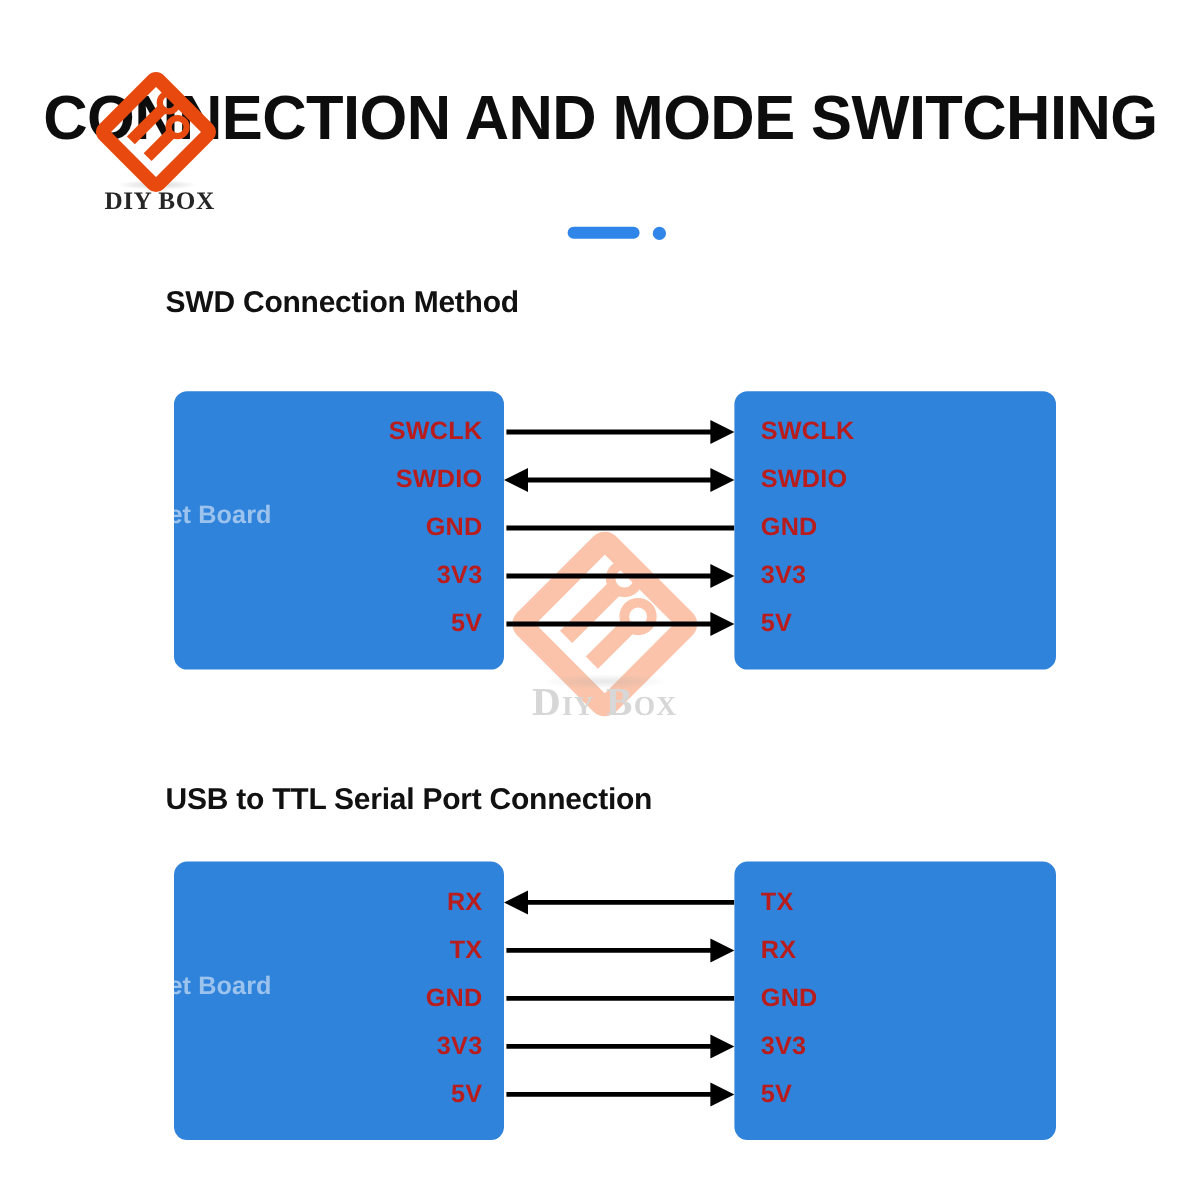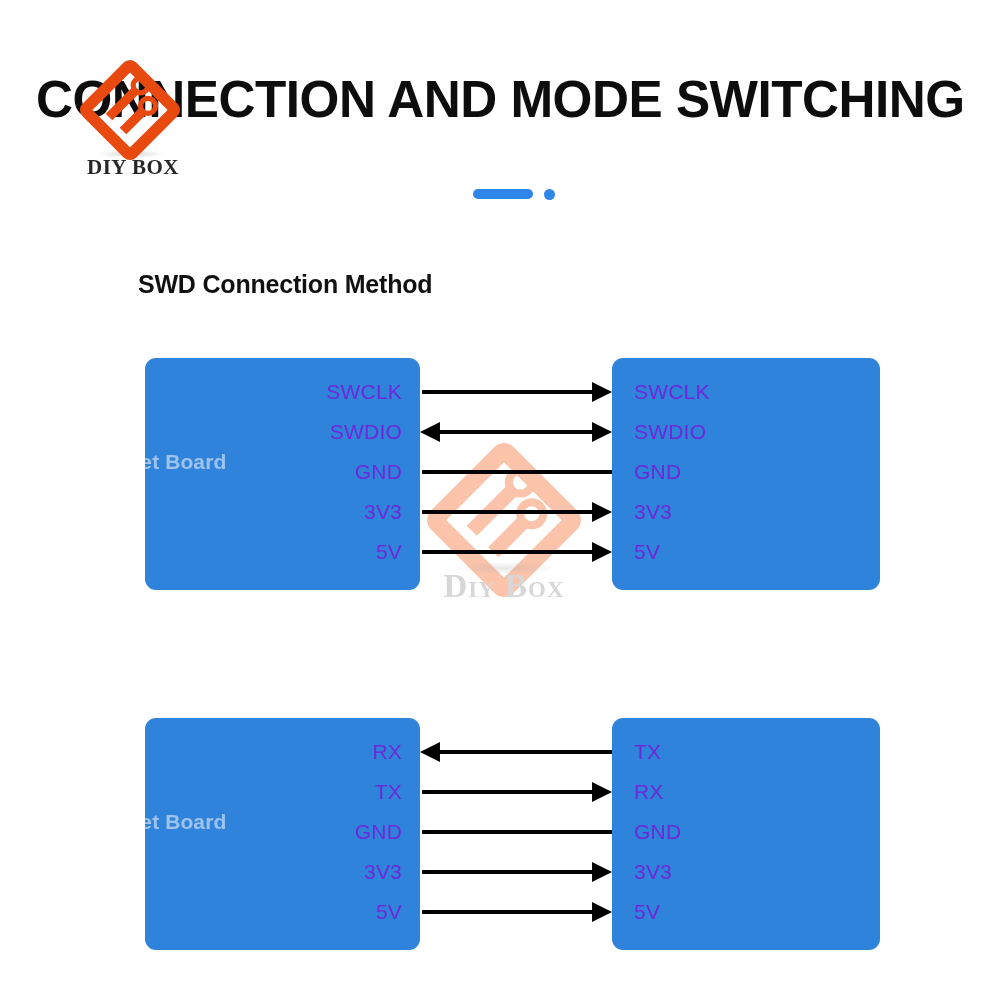--- a/index.html
+++ b/index.html
@@ -93,21 +93,21 @@
     background: #2f86e8;
   }
   #divider-dot {
     width: 11px; height: 11px;
     border-radius: 50%;
     background: #2f86e8;
   }
 
   
   .section { position: absolute; left: 0; width: 1000px; }
-  #section-swd { top: 238px; height: 330px; margin-top: 32px; }
+  #section-swd { top: 238px; height: 330px; }
   #section-usb { top: 652px; height: 300px; }
 
   .section-heading {
     position: absolute;
     left: 138px;
     top: 0;
     font-size: 25px;
     font-weight: 700;
     color: #111111;
     letter-spacing: -0.2px;
@@ -156,22 +156,22 @@
     height: 232px;
   }
   .pin-col-left  { left: 145px; width: 275px; }
   .pin-col-right { left: 612px; width: 268px; }
 
   .pin-label {
     position: absolute;
     height: 24px;
     line-height: 24px;
     font-size: 21px;
-    font-weight: 400;
-    color: #6d28d9;
+    font-weight: 700;
+    color: #b91c1c;
     letter-spacing: 0.2px;
     white-space: nowrap;
   }
   .pin-col-left .pin-label {
     right: 18px;
     text-align: right;
   }
   .pin-col-right .pin-label {
     left: 22px;
     text-align: left;
@@ -309,20 +309,21 @@
         <polygon points="192,154 172,144 172,164" fill="#000"></polygon>
 
         <line x1="2" y1="194" x2="176" y2="194" stroke="#000" stroke-width="4"></line>
         <polygon points="192,194 172,184 172,204" fill="#000"></polygon>
       </svg>
     </div>
   </div>
 </div>
 
 <div class="section" id="section-usb">
+  <div class="section-heading">USB to TTL Serial Port Connection</div>
 
   <div class="diagram" id="diagram-usb">
     <div class="board board-left"></div>
     <div class="board board-right"></div>
 
     <div class="board-caption caption-left">WCH-Link
 Emulator</div>
     <div class="board-caption caption-right">Target Board</div>
 
     <div class="pin-col pin-col-left">

